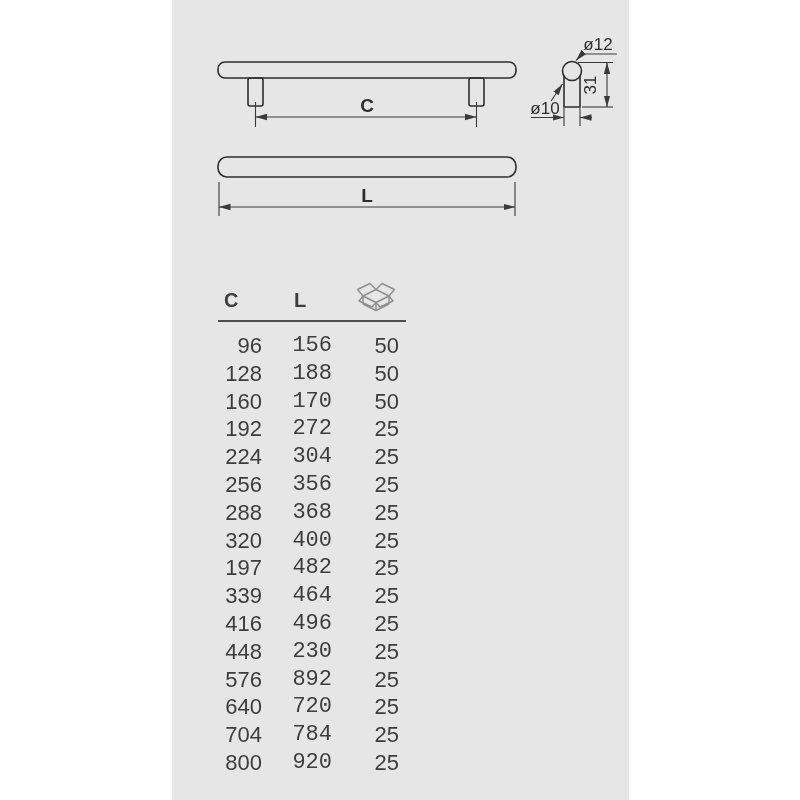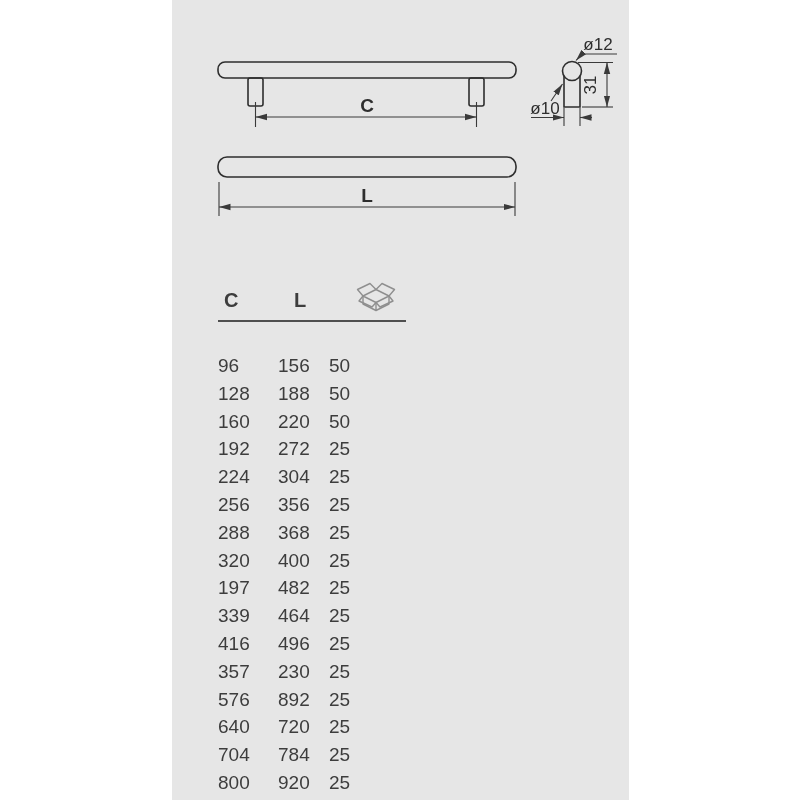--- a/index.html
+++ b/index.html
@@ -26,23 +26,23 @@
 
   .size-table{position:absolute;left:218px;top:280px;width:192px;color:var(--text);}
   .thead{position:relative;height:40px;}
   .th{position:absolute;bottom:8px;font-weight:bold;font-size:20px;}
   .th-c{left:6px;}
   .th-l{left:76px;}
   .th-icon{position:absolute;left:138px;bottom:5px;width:40px;height:34px;}
   .rule{height:2px;width:188px;background:var(--rule);}
   .rows{margin-top:10px;}
   .row{position:relative;height:27.8px;}
-  .cell{position:absolute;text-align:left;font-size:19px;line-height:27.8px;margin-top:20px;}
+  .cell{position:absolute;text-align:right;font-size:22px;line-height:27.8px;}
   .c-c{left:0;width:44px;}
-  .c-l{left:60px;width:76px;}
+  .c-l{left:38px;width:76px;font-family:Liberation Mono, monospace;}
   .c-q{left:111px;width:70px;}
 </style>
 </head>
 <body>
 
 <div class="panel"></div>
 
 <svg class="diagram" width="800" height="250" viewBox="0 0 800 250">
   <defs>
     <marker id="arrow" markerUnits="userSpaceOnUse" markerWidth="13" markerHeight="8" refX="11.5" refY="4" orient="auto-start-reverse">
@@ -110,21 +110,21 @@
         <span class="cell c-l">156</span>
         <span class="cell c-q">50</span>
       </div>
       <div class="row">
         <span class="cell c-c">128</span>
         <span class="cell c-l">188</span>
         <span class="cell c-q">50</span>
       </div>
       <div class="row">
         <span class="cell c-c">160</span>
-        <span class="cell c-l">220</span>
+        <span class="cell c-l">170</span>
         <span class="cell c-q">50</span>
       </div>
       <div class="row">
         <span class="cell c-c">192</span>
         <span class="cell c-l">272</span>
         <span class="cell c-q">25</span>
       </div>
       <div class="row">
         <span class="cell c-c">224</span>
         <span class="cell c-l">304</span>
@@ -154,21 +154,21 @@
         <span class="cell c-c">339</span>
         <span class="cell c-l">464</span>
         <span class="cell c-q">25</span>
       </div>
       <div class="row">
         <span class="cell c-c">416</span>
         <span class="cell c-l">496</span>
         <span class="cell c-q">25</span>
       </div>
       <div class="row">
-        <span class="cell c-c">357</span>
+        <span class="cell c-c">448</span>
         <span class="cell c-l">230</span>
         <span class="cell c-q">25</span>
       </div>
       <div class="row">
         <span class="cell c-c">576</span>
         <span class="cell c-l">892</span>
         <span class="cell c-q">25</span>
       </div>
       <div class="row">
         <span class="cell c-c">640</span>

